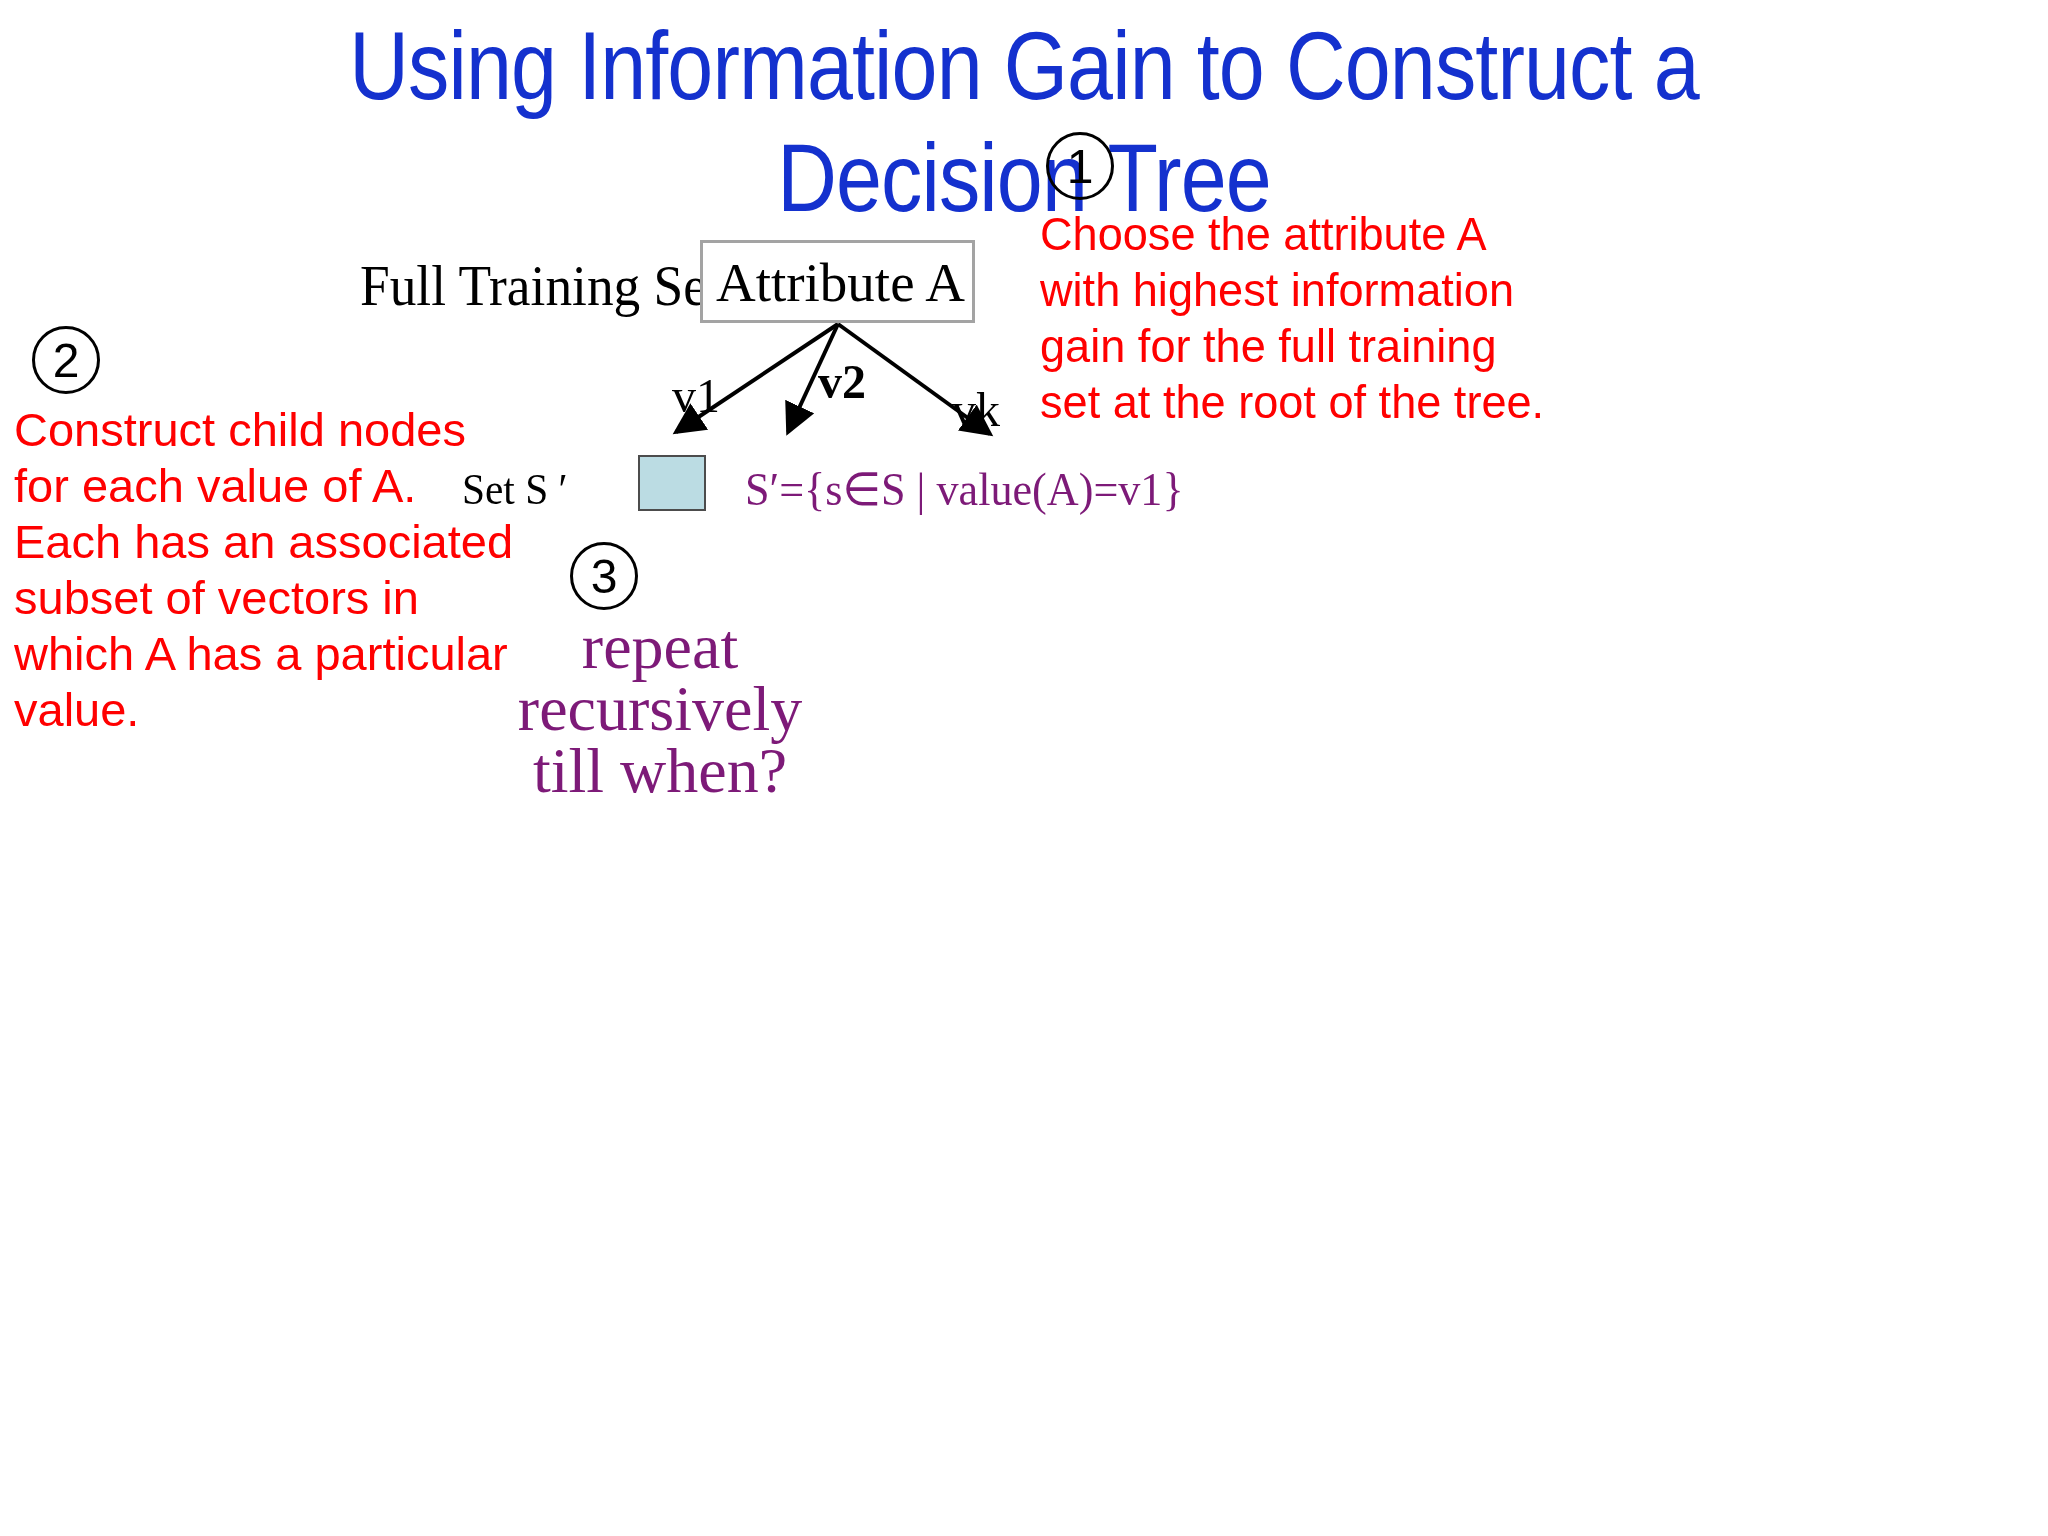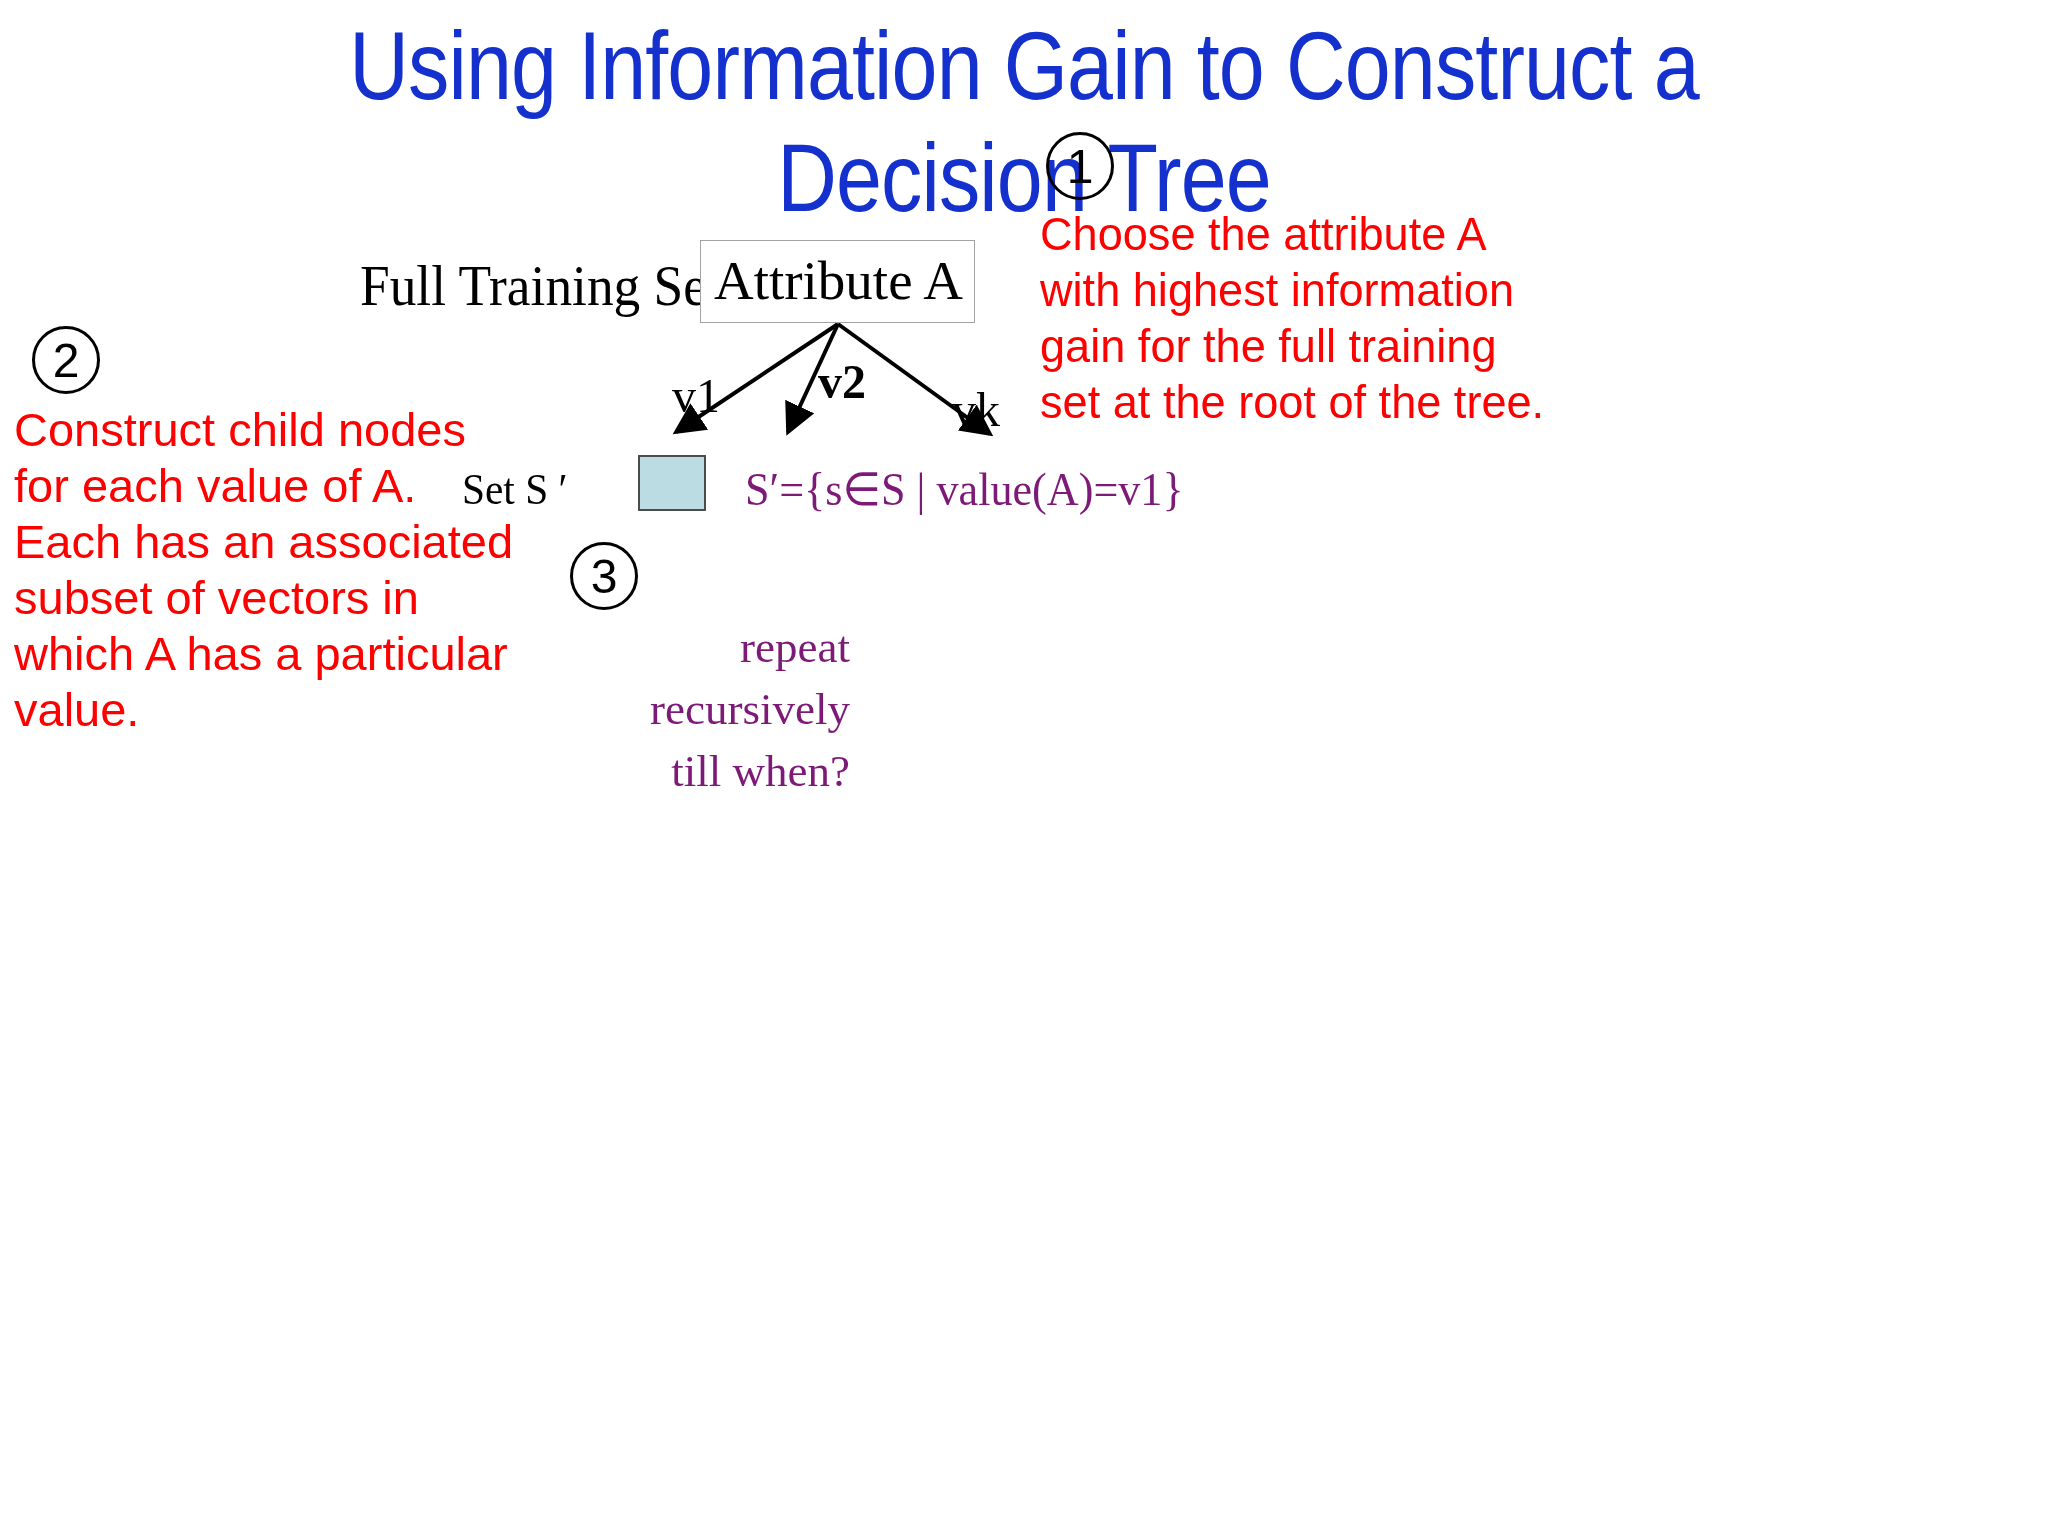--- a/index.html
+++ b/index.html
@@ -86,21 +86,21 @@
     top: 252px;
     font-size: 58px;
     transform: scaleX(0.92);
     transform-origin: 0 0;
   }
   #attr-box {
     left: 700px;
     top: 240px;
     width: 275px;
     height: 83px;
-    border: 1px solid #a3a3a3;
+    border: 3px solid #a3a3a3;
     box-sizing: border-box;
     background: #ffffff;
   }
   #attr-label {
     position: absolute;
     left: 0; top: 0;
     width: 275px;
     height: 83px;
     line-height: 80px;
     text-align: center;
@@ -141,22 +141,22 @@
     top: 462px;
     font-size: 46px;
     white-space: nowrap;
     transform: scaleX(0.96);
     transform-origin: 0 0;
   }
   #repeat-text {
     left: 470px;
     top: 616px;
     width: 380px;
-    text-align: right;
-    font-size: 45px;
+    text-align: center;
+    font-size: 64px;
     line-height: 62px;
     white-space: pre-line;
   }
 
   
   #arrows {
     left: 0; top: 0;
     width: 2048px; height: 1536px;
     pointer-events: none;
   }

